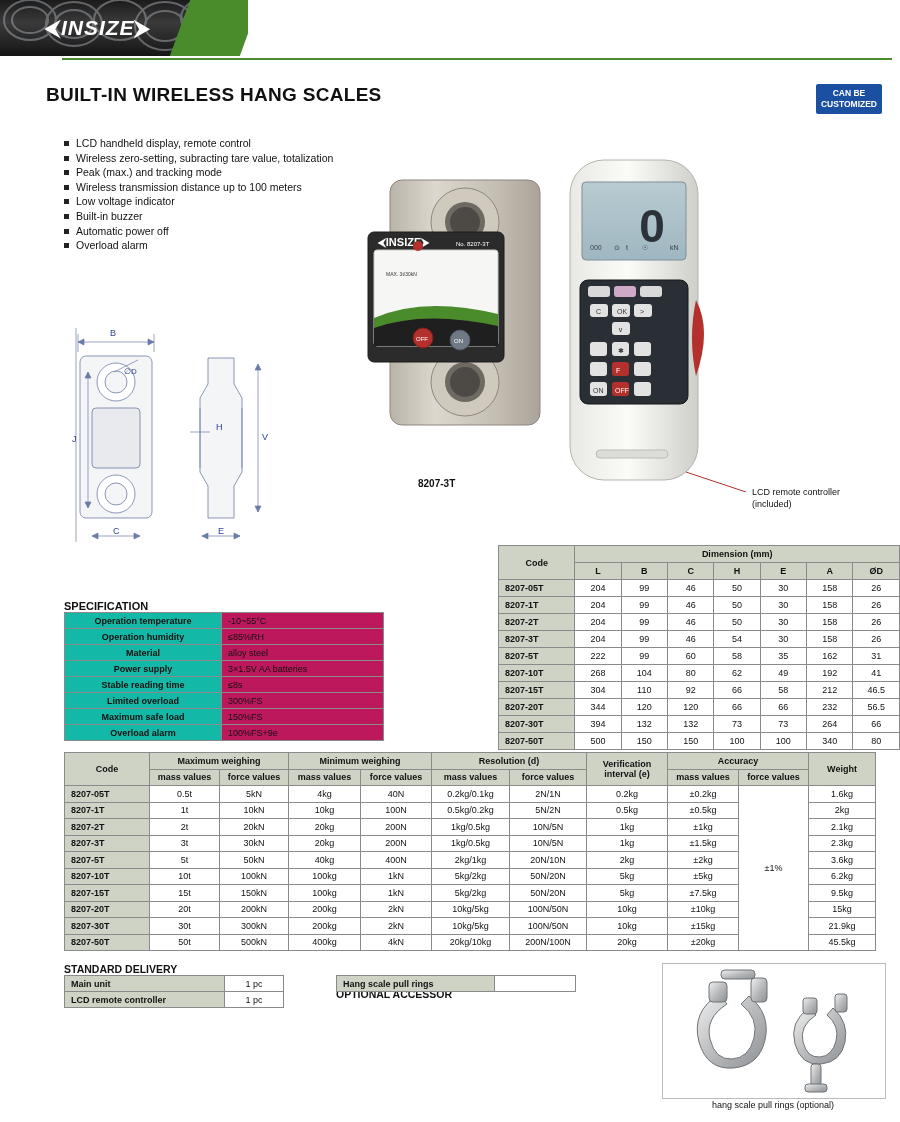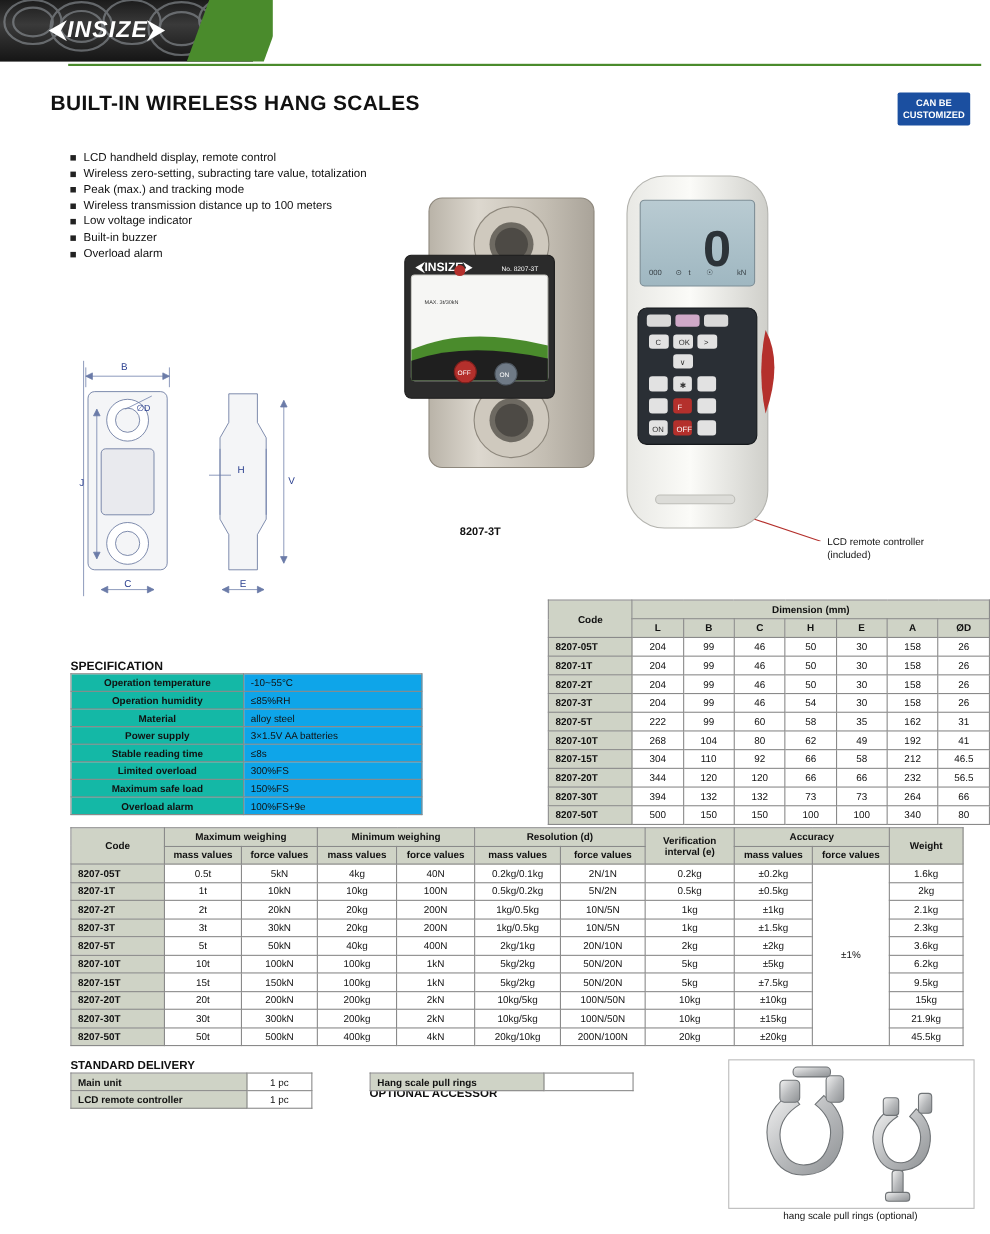--- a/index.html
+++ b/index.html
@@ -47,21 +47,21 @@
   
   table{border-collapse:collapse;font-size:9px;}
   td,th{border:1px solid #8a8a8a;padding:1px 3px;text-align:center;}
   .hdr{background:#cfd3c6;font-weight:bold;}
 
   
   .spec-title{position:absolute;left:64px;top:600px;font-size:11px;font-weight:bold;}
   .spec-table{position:absolute;left:64px;top:612px;width:320px;}
   .spec-table td{height:13px;font-size:9px;}
   .spec-table td.k{background:#14b8a6;font-weight:bold;text-align:center;width:150px;}
-  .spec-table td.v{background:#0ea5e9;text-align:left;padding-left:6px;}
+  .spec-table td.v{background:#be185d;text-align:left;padding-left:6px;}
 
   
   .dim-table{position:absolute;left:498px;top:545px;}
   .dim-table td,.dim-table th{height:14px;}
   .dim-table .code-col{width:74px;}
   .dim-table .c{width:42px;}
 
   
   .main-table{position:absolute;left:64px;top:752px;}
   .main-table td,.main-table th{height:13.5px;}
@@ -112,20 +112,21 @@
 </div>
 
 <div class="bullets">
   <ul id="features-ul">
       <li>LCD handheld display, remote control</li>
       <li>Wireless zero-setting, subracting tare value, totalization</li>
       <li>Peak (max.) and tracking mode</li>
       <li>Wireless transmission distance up to 100 meters</li>
       <li>Low voltage indicator</li>
       <li>Built-in buzzer</li>
+      <li>Automatic power off</li>
       <li>Overload alarm</li>
     </ul>
 </div>
 
 <div class="drawings">
   <svg width="250" height="250" viewBox="0 0 250 250">
     <g stroke="#6b7ba8" fill="none" stroke-width=".7">
 
       <line x1="18" y1="16" x2="18" y2="230"></line>
       <line x1="20" y1="30" x2="96" y2="30"></line>

